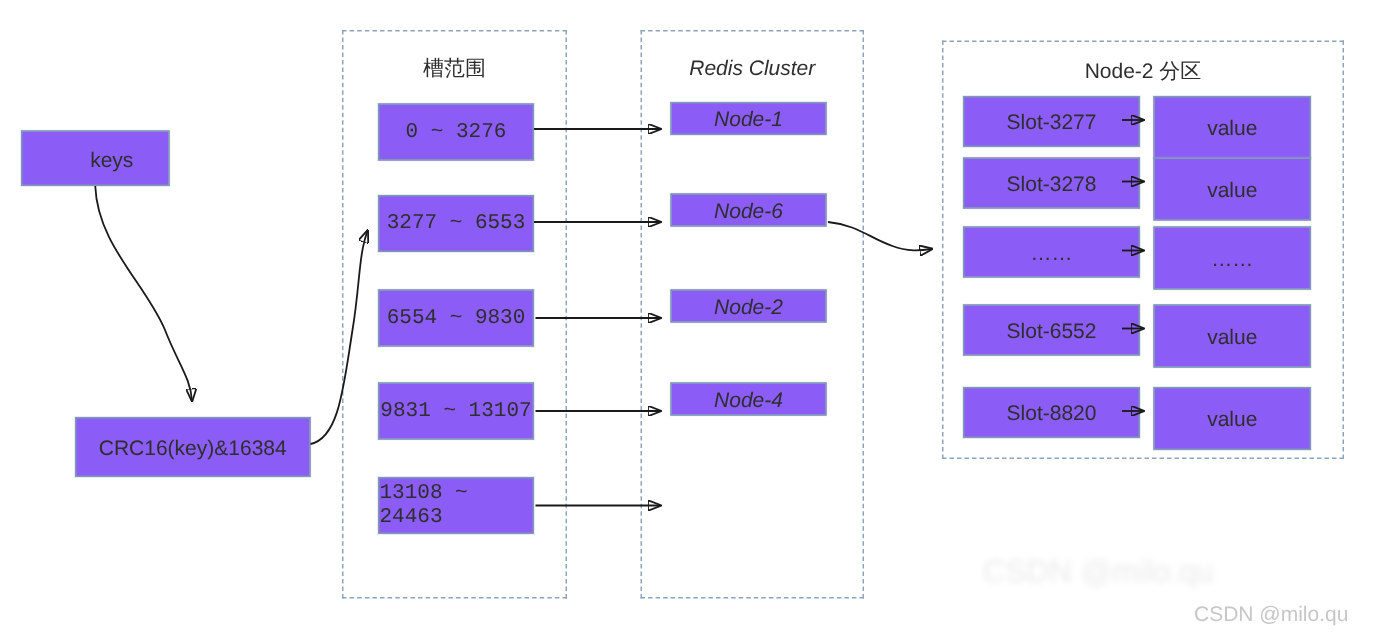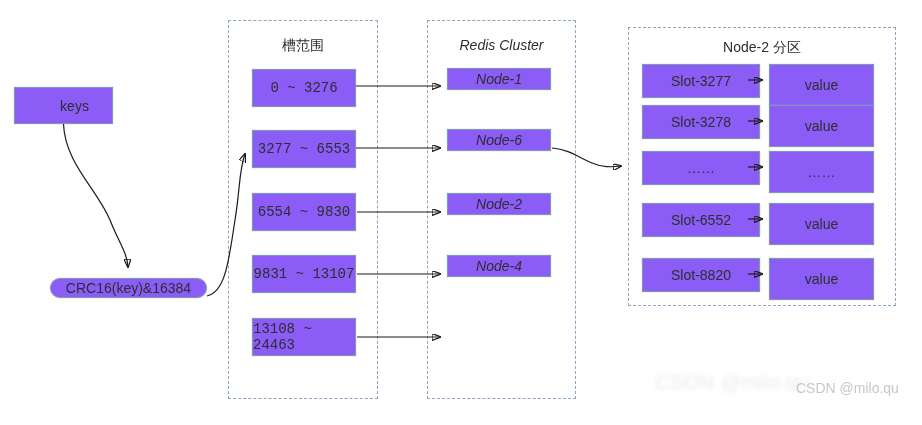--- a/index.html
+++ b/index.html
@@ -14,21 +14,21 @@
     box-shadow:0 0 0 0.5px rgba(170,190,210,0.35);
   }
   .panel{
     position:absolute;border:1px dashed #8ba4bf;box-sizing:border-box;background:transparent;
   }
   .ptitle{
     position:absolute;left:0;right:0;text-align:center;font-size:14px;color:#2e2e2e;
   }
   
   .keys{left:14px;top:87px;width:99px;height:37px;padding-left:22px;}
-  .crc{left:50px;top:278px;width:157px;height:20px;border-radius:18px;}
+  .crc{left:50px;top:278px;width:157px;height:40px;}
   
   .p1{left:228px;top:20px;width:150px;height:379px;font-family:Liberation Mono, monospace;}
   .p1 .ptitle{top:16px;}
   .sb{left:23px;width:104px;height:38px;}
   .sb0{top:48px}.sb1{top:109px}.sb2{top:172px}.sb3{top:234px}.sb4{top:297px}
   
   .p2{left:427px;top:20px;width:149px;height:379px;}
   .p2 .ptitle{top:16px;font-style:italic;}
   .nb{left:19px;width:104px;height:22px;font-style:italic;}
   .nb0{top:47px}.nb1{top:108px}.nb2{top:172px}.nb3{top:234px}.nb4{top:297px}
@@ -40,21 +40,21 @@
   .r0{top:36px}.r1{top:77px}.r2{top:123px}.r3{top:175px}.r4{top:230px}
   
   .arrows{position:absolute;left:0;top:0;width:922px;height:425px;pointer-events:none;}
   .arrows path{fill:none;stroke:#1a1a1a;stroke-width:1.2;}
   
   .ghost-wm{
     position:absolute;left:655px;top:370px;width:250px;font-size:21px;
     color:rgba(140,140,140,0.18);filter:blur(2px);white-space:nowrap;
   }
   .watermark{
-    position:absolute;left:796px;top:380px;font-size:14px;color:#c7c7c7;white-space:nowrap;
+    position:absolute;left:796px;top:401px;font-size:14px;color:#c7c7c7;white-space:nowrap;
   }
 </style>
 </head>
 <body>
 
 <div class="canvas">
 
   <div class="box keys">keys</div>
   <div class="box crc">CRC16(key)&amp;16384</div>
 

